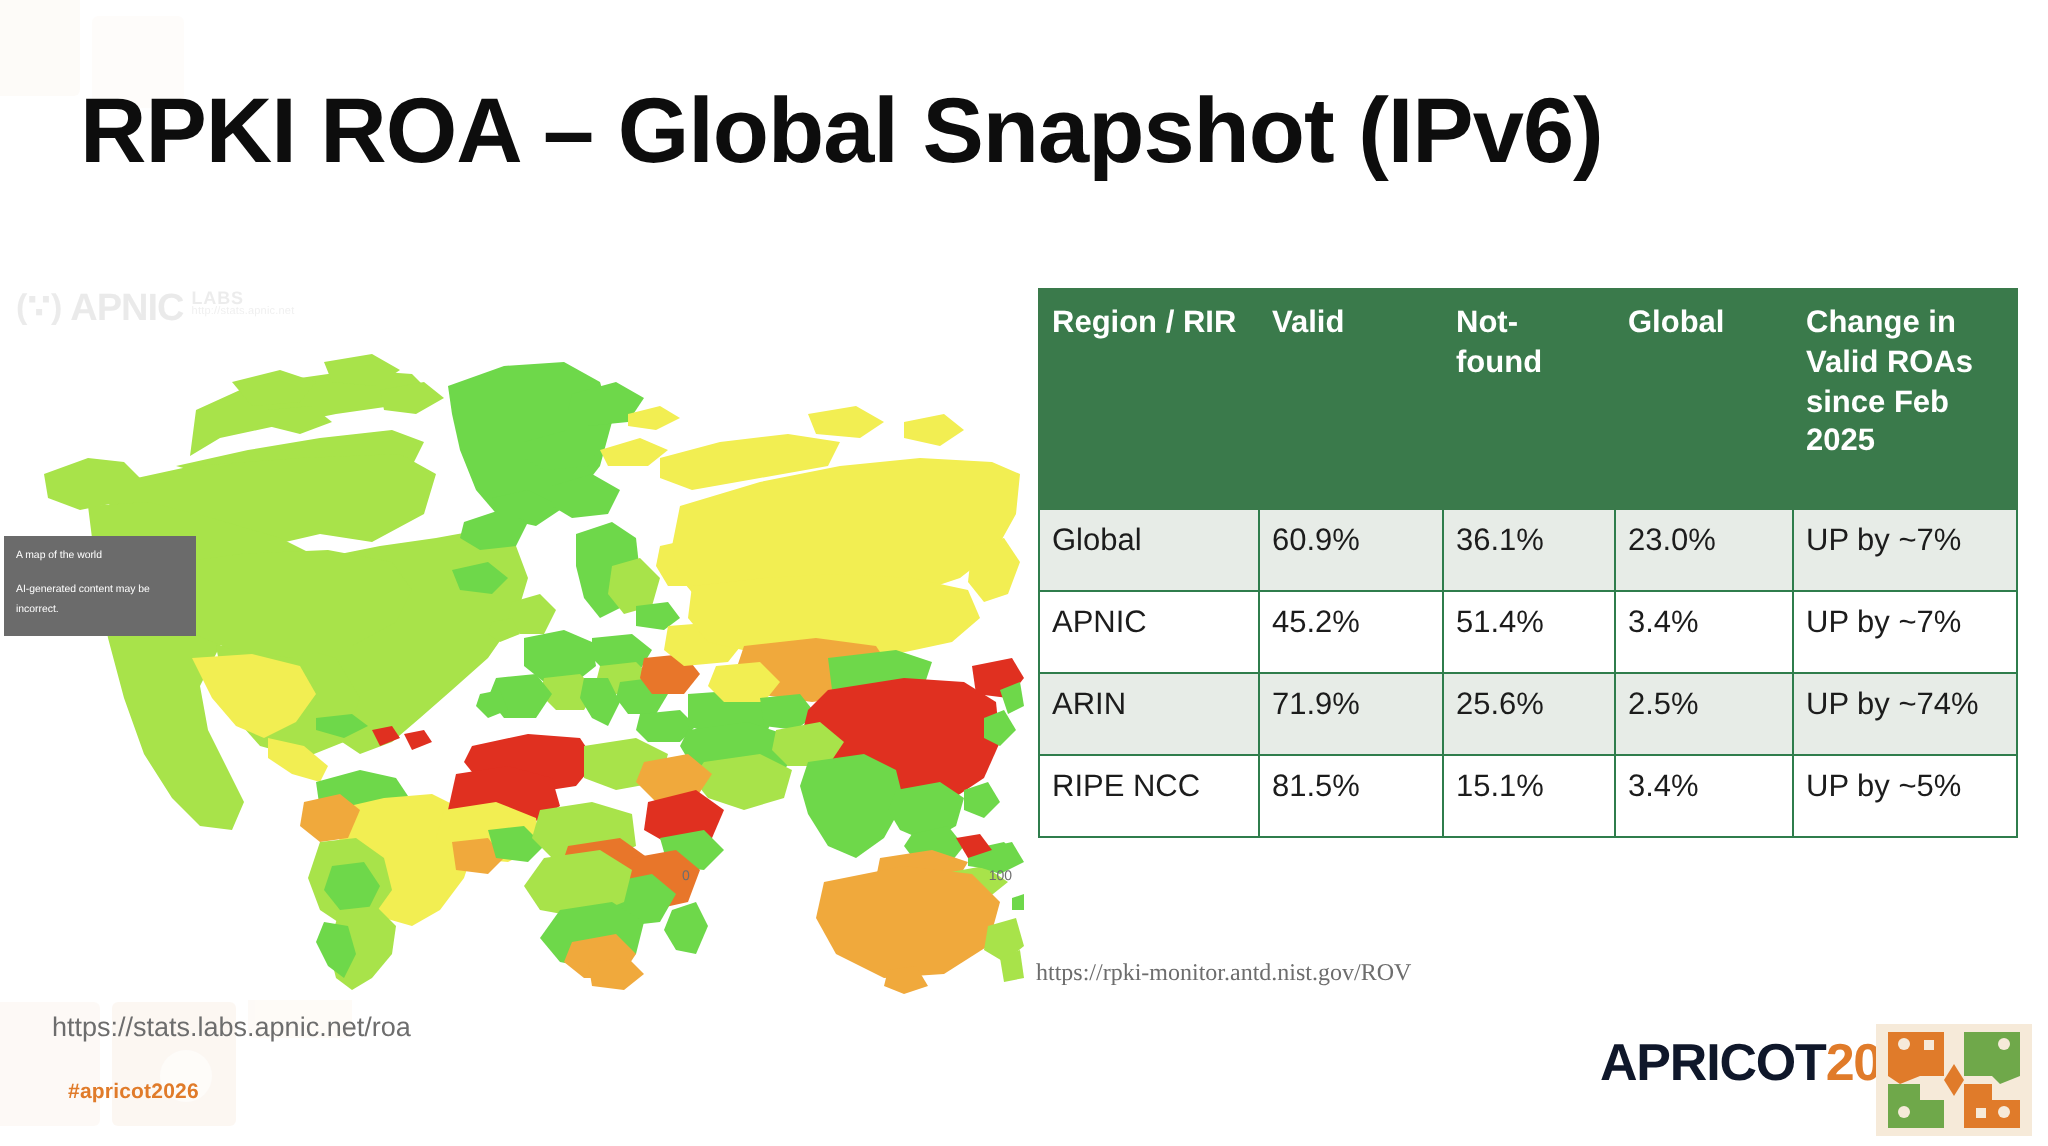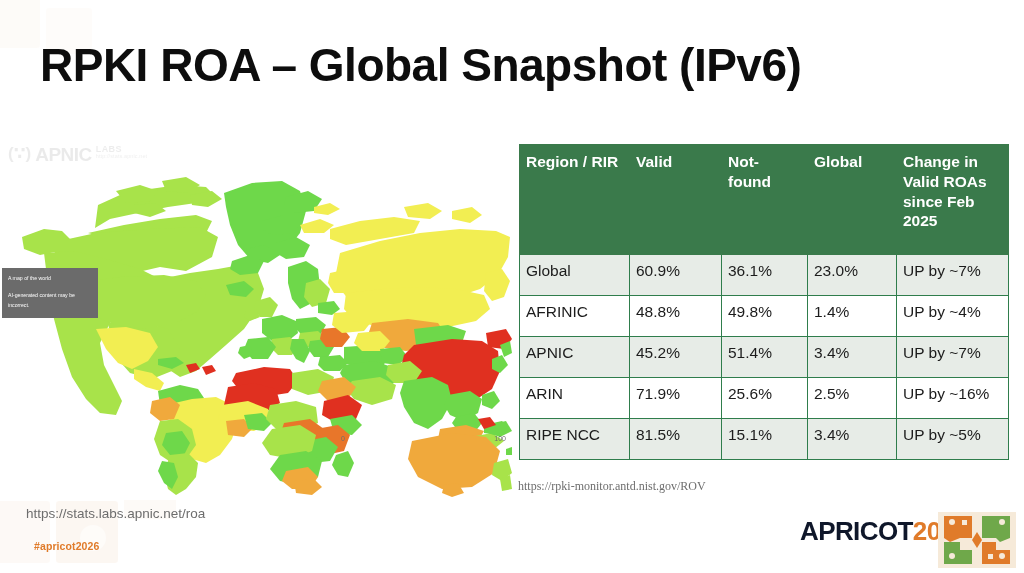--- a/index.html
+++ b/index.html
@@ -345,39 +345,32 @@
   </thead>
   <tbody>
     <tr>
       <td>Global</td>
       <td>60.9%</td>
       <td>36.1%</td>
       <td>23.0%</td>
       <td>UP by ~7%</td>
     </tr>
     <tr>
-      <td>AFRINIC</td>
-      <td>48.8%</td>
-      <td>49.8%</td>
-      <td>1.4%</td>
-      <td>UP by ~4%</td>
-    </tr>
-    <tr>
       <td>APNIC</td>
       <td>45.2%</td>
       <td>51.4%</td>
       <td>3.4%</td>
       <td>UP by ~7%</td>
     </tr>
     <tr>
       <td>ARIN</td>
       <td>71.9%</td>
       <td>25.6%</td>
       <td>2.5%</td>
-      <td>UP by ~16%</td>
+      <td>UP by ~74%</td>
     </tr>
     <tr>
       <td>RIPE NCC</td>
       <td>81.5%</td>
       <td>15.1%</td>
       <td>3.4%</td>
       <td>UP by ~5%</td>
     </tr>
   </tbody>
 </table>

